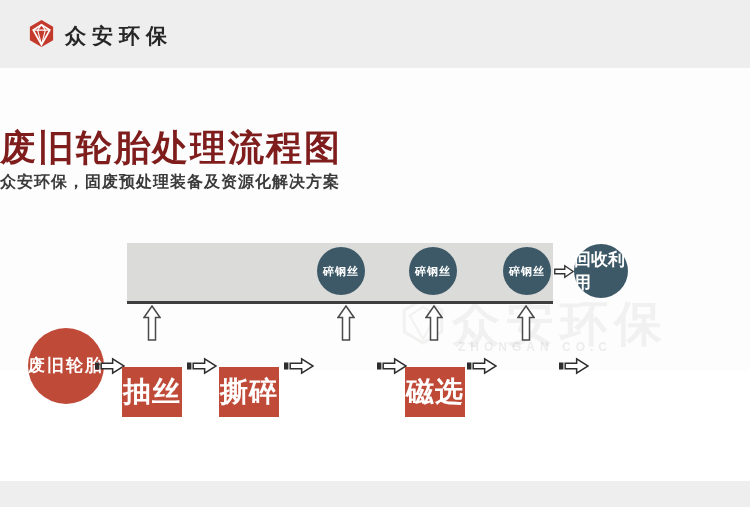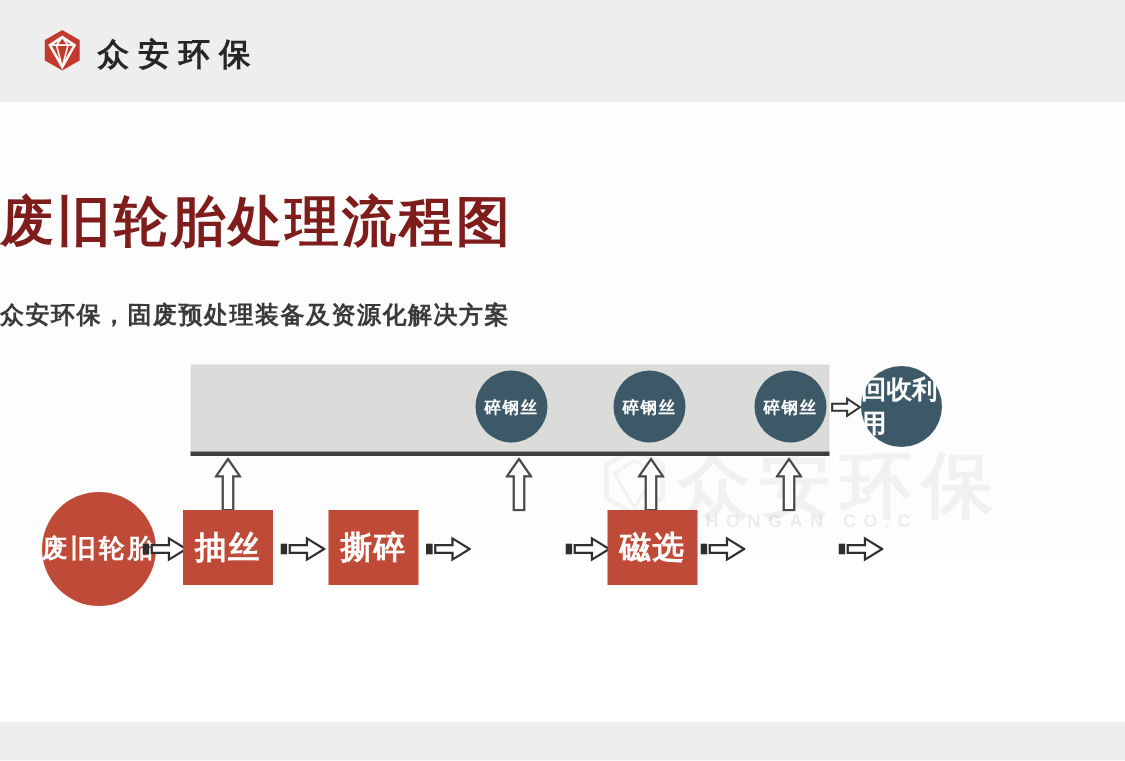--- a/index.html
+++ b/index.html
@@ -12,21 +12,21 @@
 
   
   .header{position:absolute;left:0;top:0;width:750px;height:68px;background:#eeeeee;}
   .footer{position:absolute;left:0;top:481px;width:750px;height:26px;background:#eeeeee;}
   .brand{position:absolute;left:26px;top:18px;display:flex;align-items:center;gap:8px;cursor:pointer;}
   .brand-text{font-size:21px;font-weight:800;color:#262626;letter-spacing:6px;white-space:nowrap;}
   .title{position:absolute;left:0;top:124px;width:678px;
     font-size:36px;font-weight:700;color:#7f1d1d;letter-spacing:2px;}
   .subtitle{position:absolute;left:0;top:172px;width:678px;
     font-family:"Liberation Serif","DejaVu Serif",serif;
-    font-size:16px;font-weight:700;color:#3a3a3a;letter-spacing:1px;margin-top:28px;}
+    font-size:16px;font-weight:700;color:#3a3a3a;letter-spacing:1px;}
 
   
   .wm{position:absolute;pointer-events:none;}
   .wm-text{left:452px;top:292px;font-size:48px;font-weight:800;letter-spacing:6px;
     color:rgba(90,90,85,0.07);white-space:nowrap;}
   .wm-sub{left:458px;top:340px;font-size:12px;font-weight:700;letter-spacing:5px;
     color:rgba(90,90,85,0.10);white-space:nowrap;}
   .wm-icon{left:398px;top:296px;width:50px;height:50px;opacity:0.07;}
 
   
@@ -39,21 +39,21 @@
     background:#3d5967;color:#ffffff;font-size:17px;font-weight:700;
     display:flex;align-items:center;justify-content:center;}
 
   
   .src-circle{position:absolute;left:28px;top:328px;width:76px;height:76px;border-radius:50%;
     background:#bf4a38;color:#ffffff;font-size:17px;font-weight:700;line-height:1.4;
     display:flex;flex-direction:row;align-items:center;justify-content:center;letter-spacing:2px;}
   .step{position:absolute;top:340px;width:60px;height:50px;background:#bf4a38;
     color:#ffffff;font-weight:700;display:flex;align-items:center;justify-content:center;
     text-align:center;}
-  .step.single{font-size:21px;letter-spacing:1px;}
+  .step.single{font-size:28px;letter-spacing:1px;margin-top:27px;}
   .step.double{font-size:16px;line-height:1.35;letter-spacing:1px;padding:0 6px;box-sizing:border-box;}
   .harrow{position:absolute;top:355px;width:30px;height:22px;}
   .uparrow{position:absolute;top:305px;width:18px;height:36px;}
   .rarrow{position:absolute;left:554px;top:263px;width:20px;height:17px;}
 </style>
 </head>
 <body>
 
 <div class="page">
 

